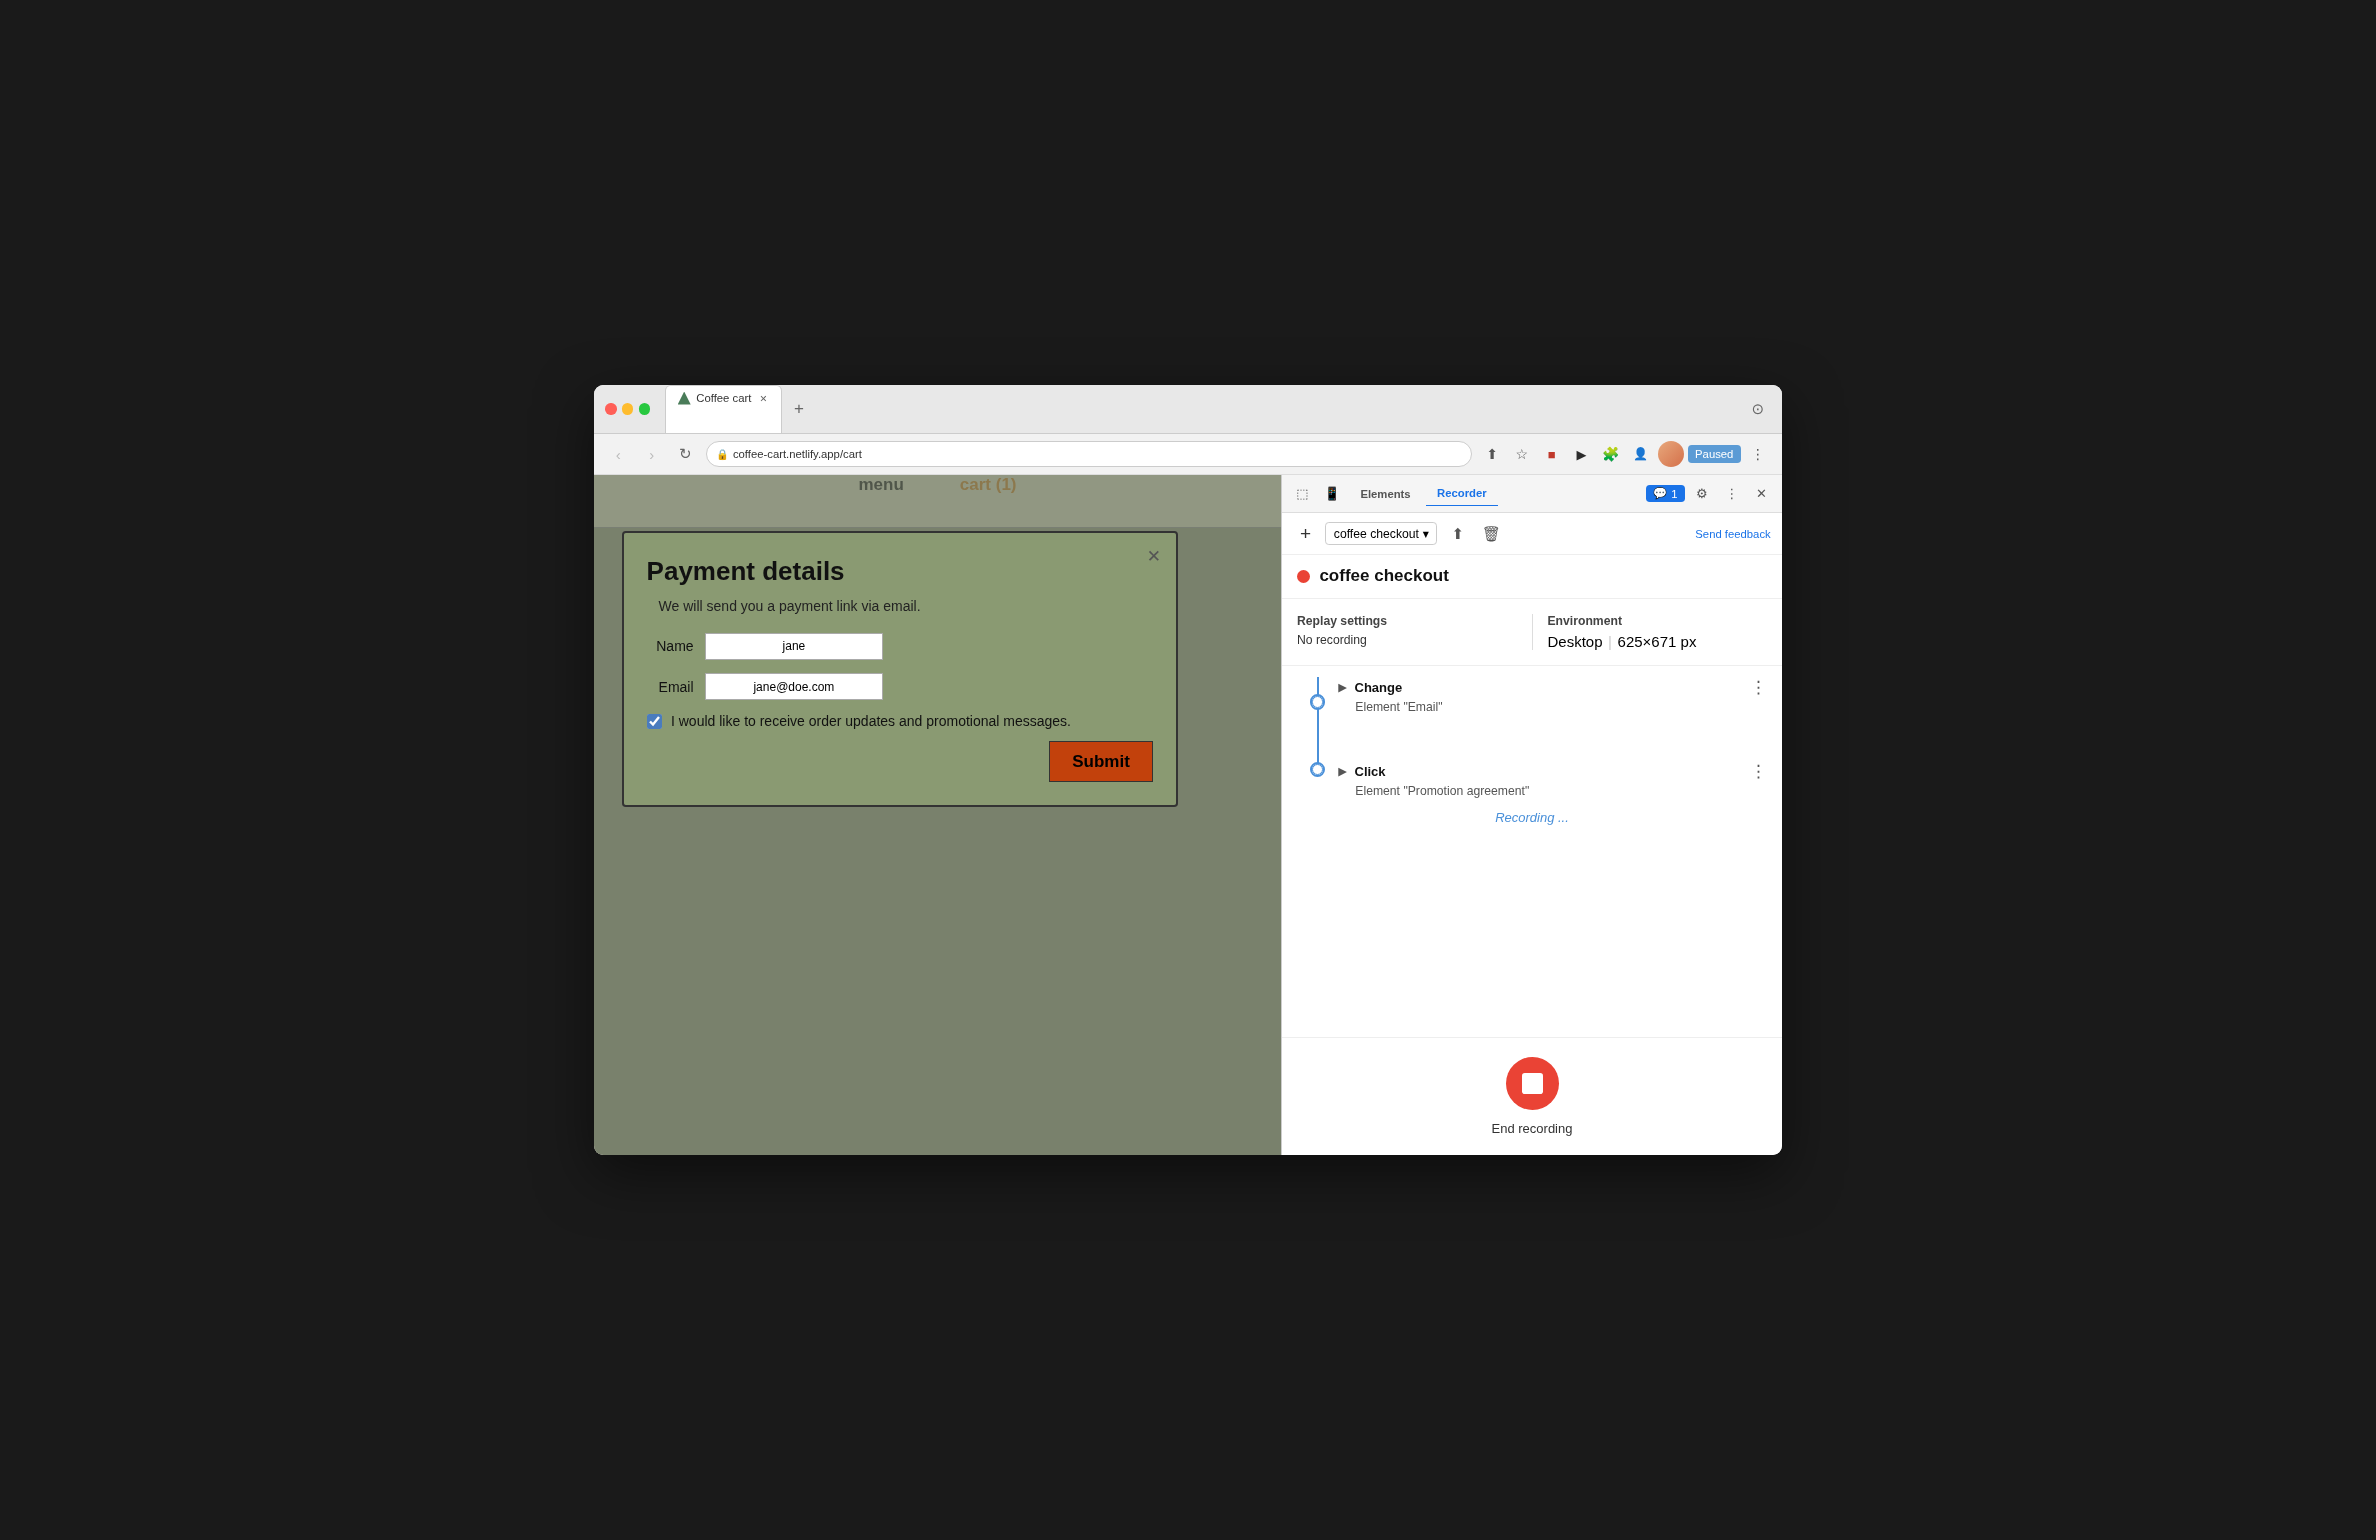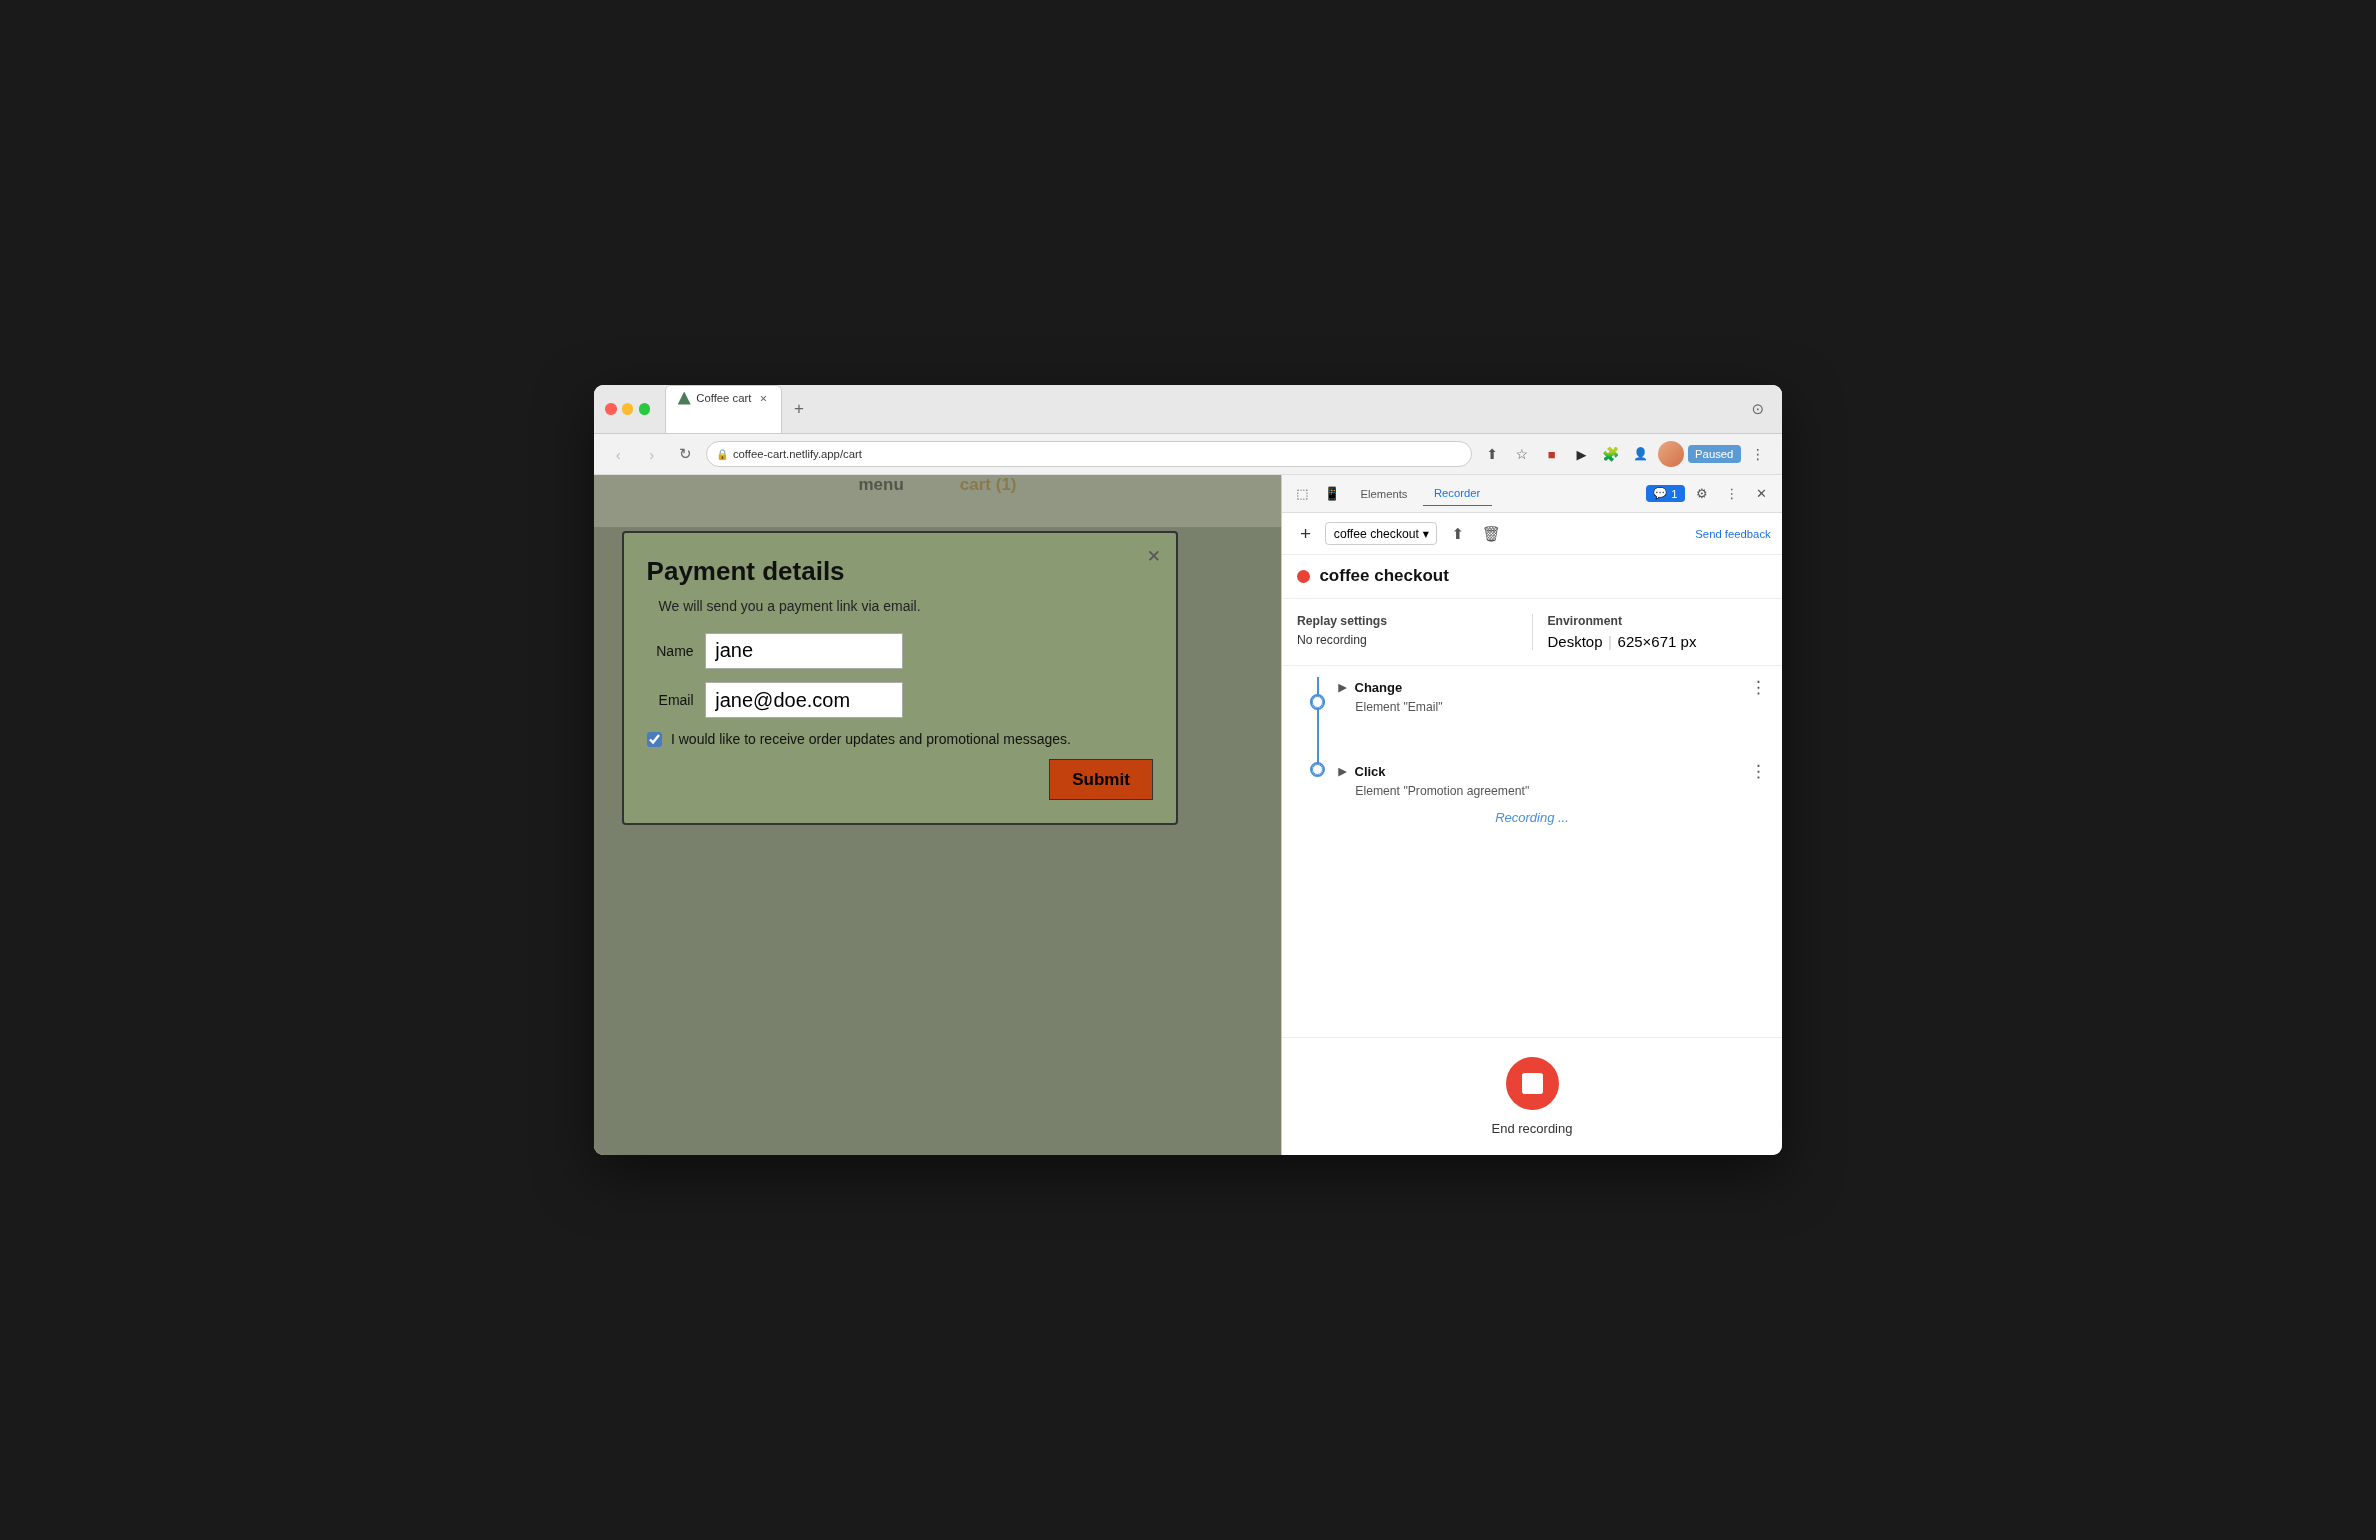--- a/index.html
+++ b/index.html
@@ -265,22 +265,23 @@
     .form-label {
       font-size: 14px;
       color: #111;
       width: 47px;
       text-align: right;
     }
     .form-input {
       background: white;
       border: 0.9px solid #aaa;
       padding: 5.6px 9.4px;
-      font-size: 20px;
-      width: 198px;
+      font-size: 12px;
+      width: 178px;
+      text-align: center;
     }
     .checkbox-row {
       display: flex;
       align-items: center;
       gap: 9.4px;
       margin-bottom: 12px;
     }
     .checkbox-row input[type="checkbox"] {
       width: 15px;
       height: 15px;
@@ -318,20 +319,21 @@
       height: 38px;
       padding: 0 7.5px;
       gap: 3.8px;
     }
     .devtools-tab {
       padding: 5.6px 11.3px;
       font-size: 11.3px;
       color: #555;
       cursor: pointer;
       border-radius: 3.8px;
+      font-weight: bold;
     }
     .devtools-tab.active {
       color: #1a73e8;
       border-bottom: 1.9px solid #1a73e8;
       background: transparent;
       border-radius: 0;
     }
     .devtools-tab-icons {
       display: flex;
       gap: 3.8px;

